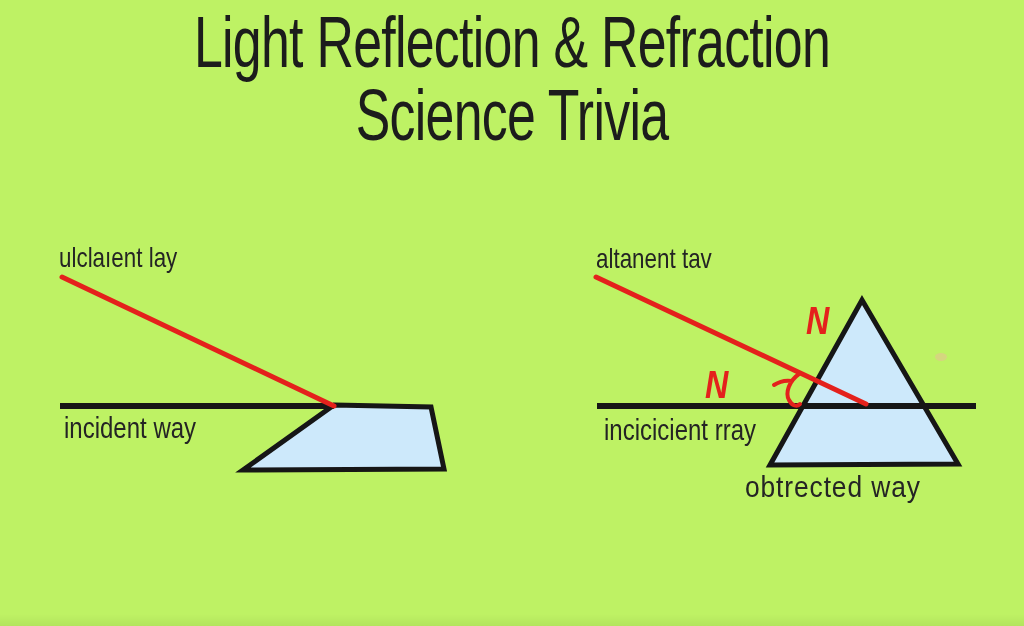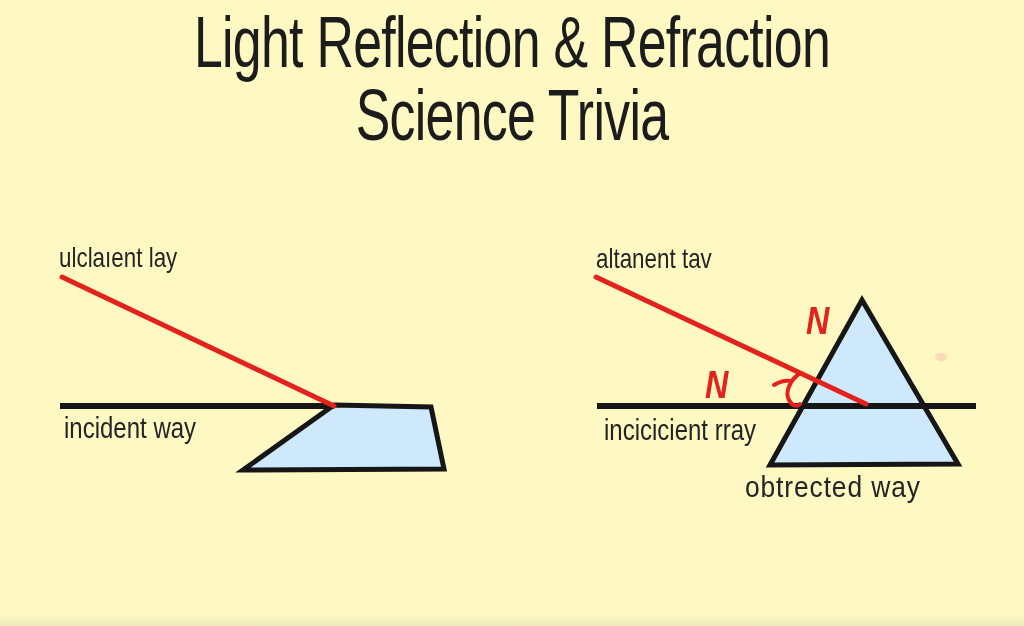--- a/index.html
+++ b/index.html
@@ -7,21 +7,21 @@
     --glass-blue:#cde9fb;
     --line-black:#161616;
     --title-black:#1c1c1c;
     --label-black:#242424;
   }
   *{margin:0;padding:0;box-sizing:border-box;}
   html,body{background:#ffffff;}
   .canvas{
     position:relative;
     width:1024px;height:626px;
-    background:#fef9c3;
+    background:#bef264;
     overflow:hidden;
     font-family:"Liberation Sans", sans-serif;
   }
   .title{
     position:absolute;
     left:0;top:6px;width:1024px;
     text-align:center;
     color:var(--title-black);
     font-size:72px;
     font-weight:400;

